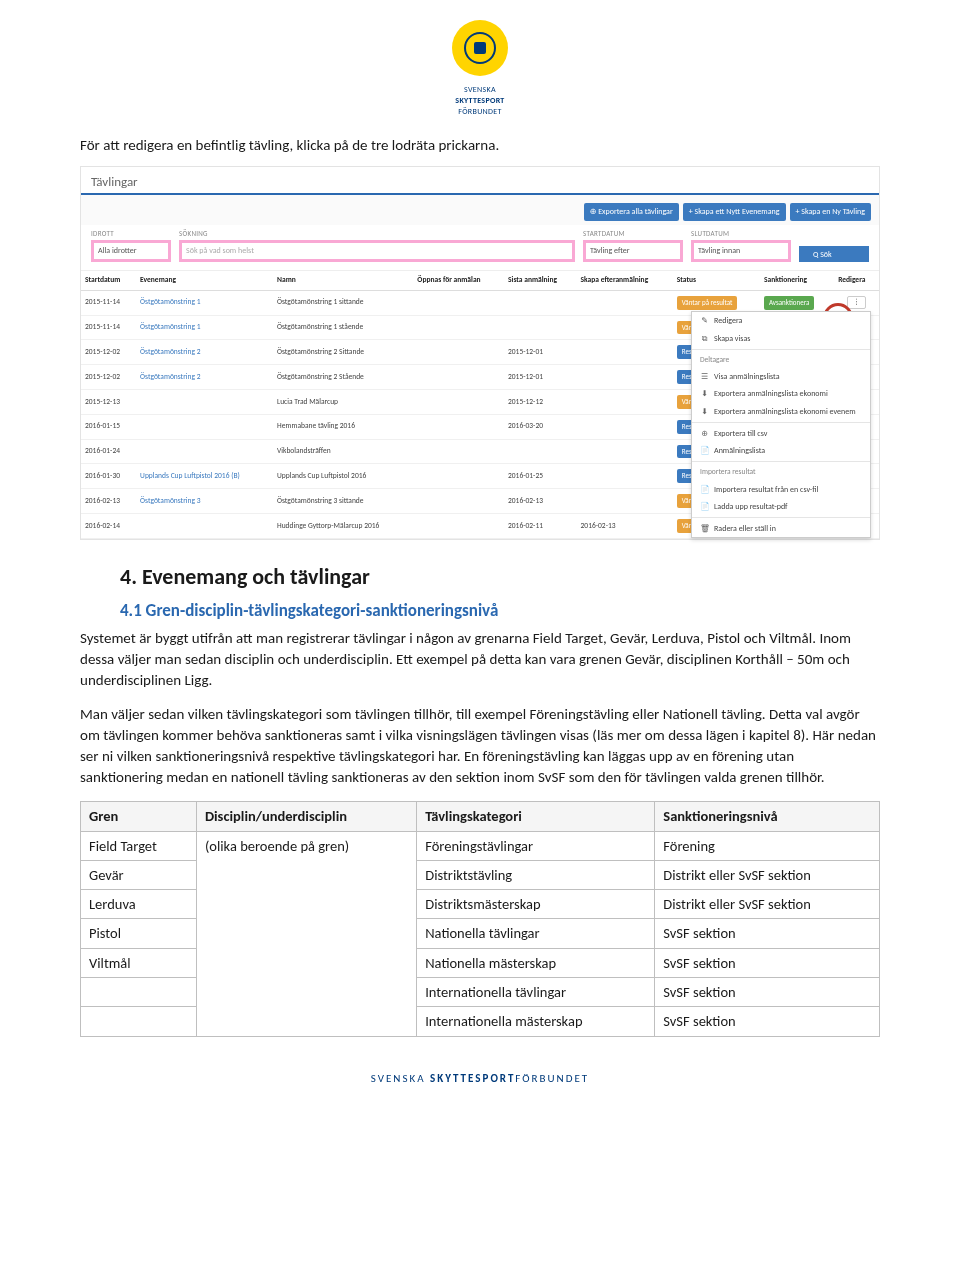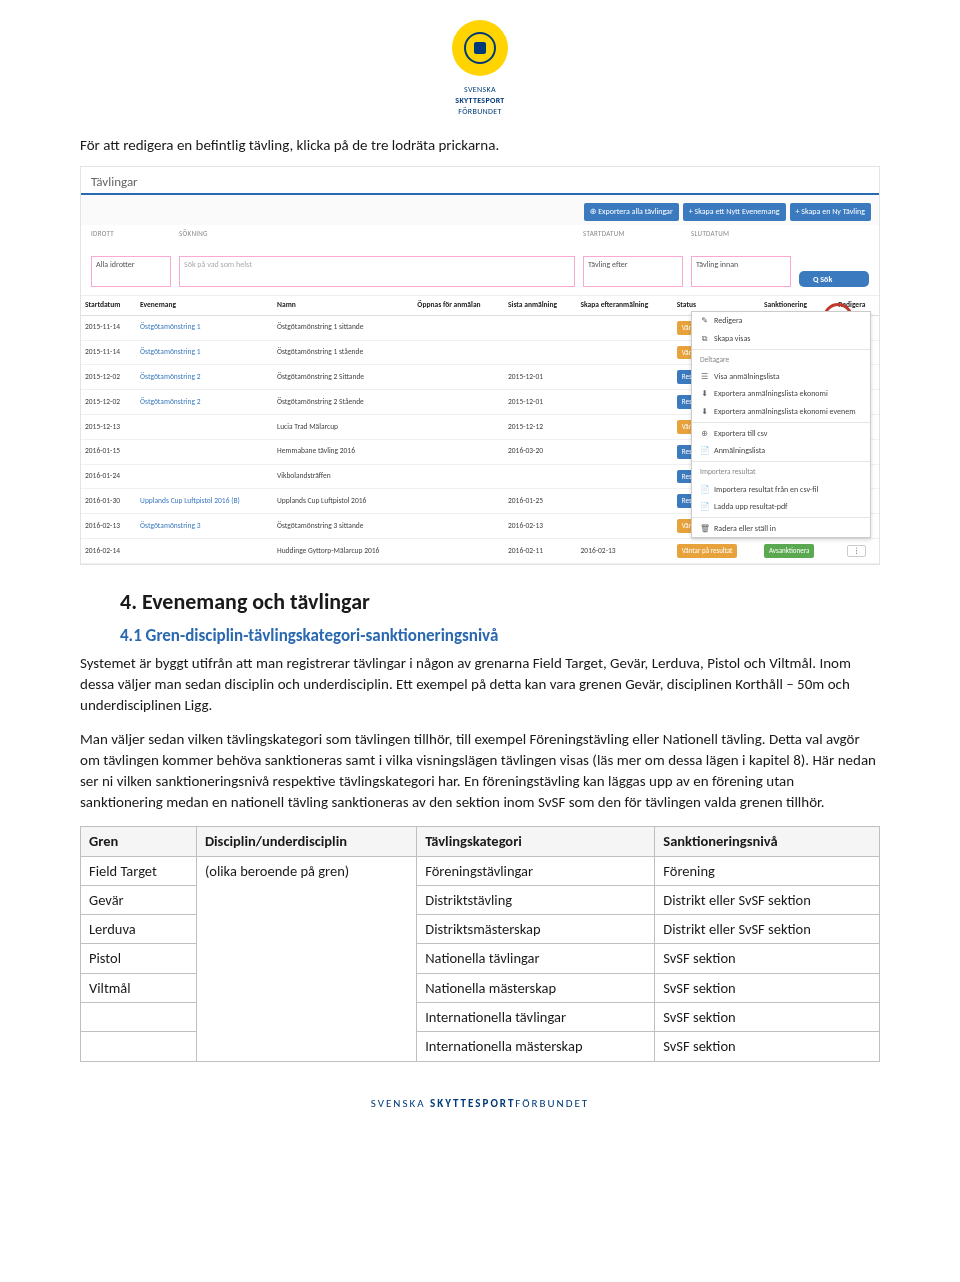--- a/index.html
+++ b/index.html
@@ -86,38 +86,36 @@
     display: flex;
     gap: 8px;
     padding: 4px 10px 8px 10px;
     align-items: flex-end;
     background: #fff;
     border-bottom: 1px solid #eee;
   }
   .filter-col { display: flex; flex-direction: column; gap: 2px; }
   .filter-label { font-size: 7px; color: #888; text-transform: uppercase; letter-spacing: 0.3px; }
   .filter-input {
-    border: 1px solid #f9a8d4;
+    border: 3px solid #f9a8d4;
     background: #fff;
     padding: 2px 4px;
     font-size: 8px;
     color: #555;
-    height: 31px;
-    margin-top: 16px;
+    height: 22px;
   }
   .filter-search-btn {
     background: #3b7abf;
     color: #fff;
     padding: 2px 14px;
-    border-radius: 5px;
+    border-radius: 0;
     font-size: 8px;
     height: 16px;
     display: flex;
     align-items: center;
-    font-weight: bold;
   }
   .adv-row {
     display: flex;
     justify-content: space-between;
     padding: 4px 10px;
     font-size: 8px;
     color: #3b7abf;
     background: #fff;
   }
   .adv-row .sort { color: #555; }

